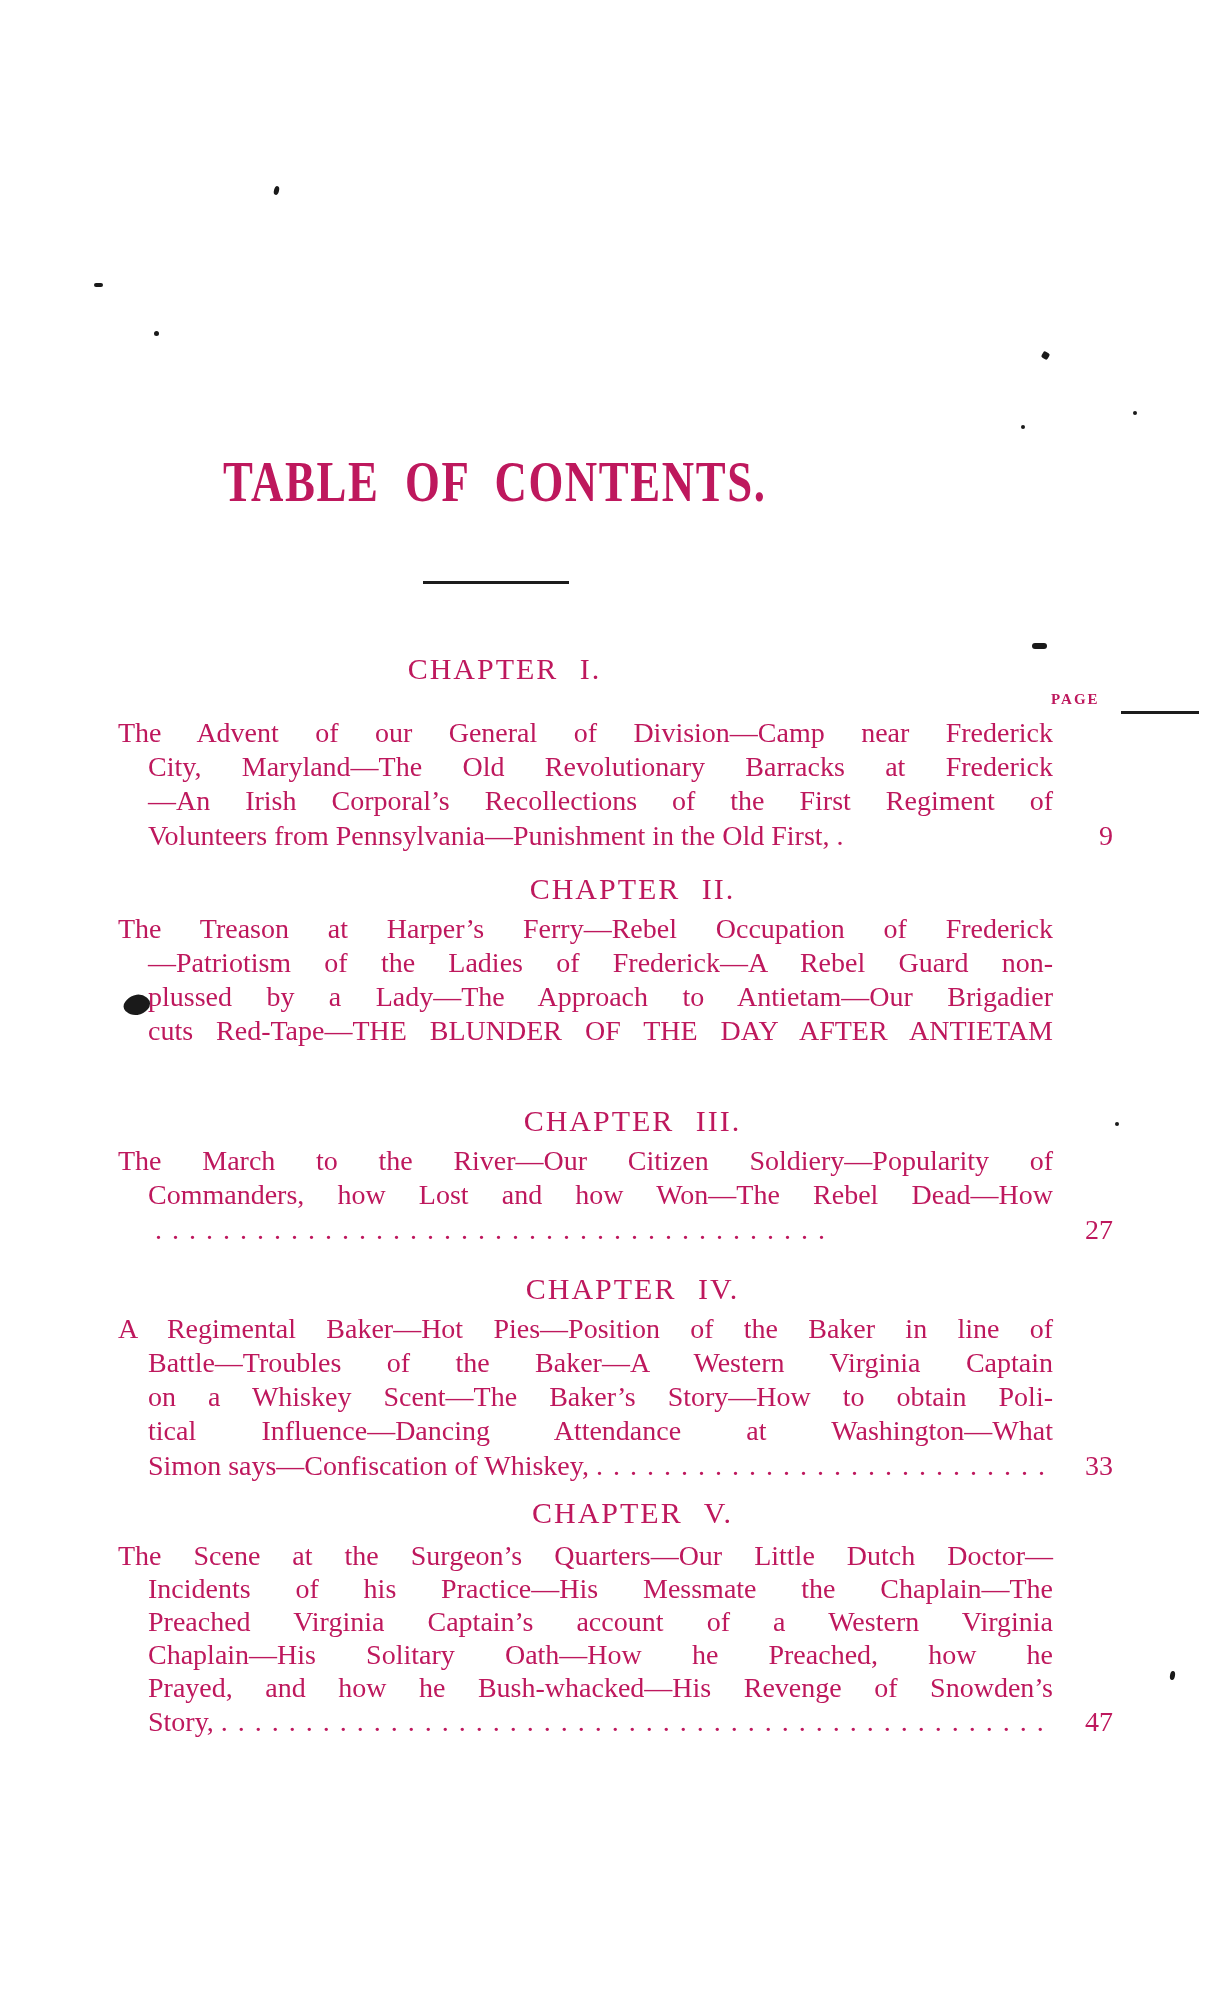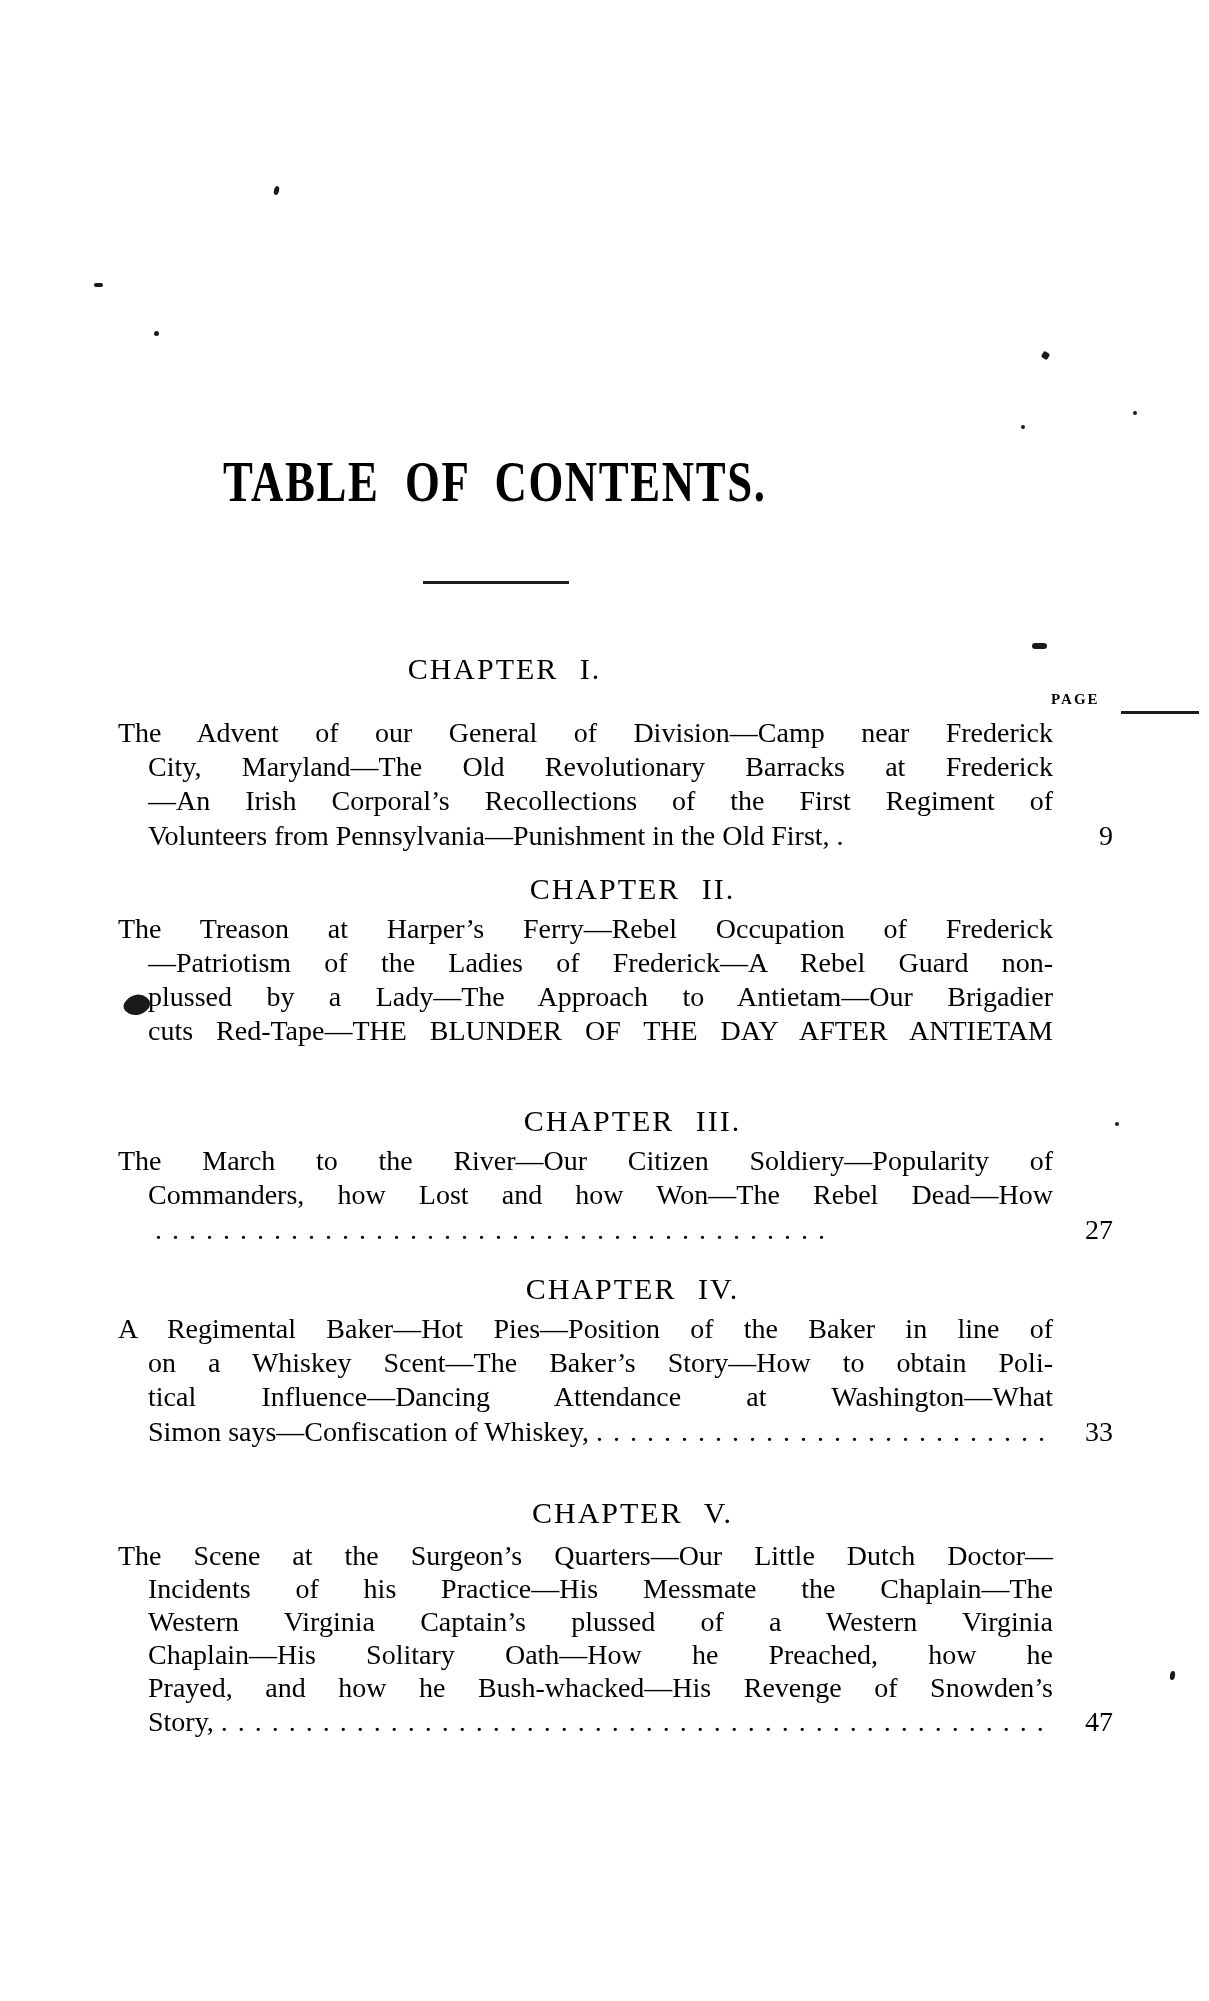--- a/index.html
+++ b/index.html
@@ -1,21 +1,21 @@
 <!DOCTYPE html>
 <html><head>
 <meta charset="utf-8">
 <style>
   html,body { margin:0; padding:0; background:#888; }
   #page {
     position:relative;
     width:1209px; height:2001px;
     margin:0 auto;
     background:#ffffff;
-    color:#000000;
+    color:#be185d;
     font-family:"Liberation Serif","DejaVu Serif",serif;
     overflow:hidden;
   }
 
   
   .title-wrap {
     position:absolute; top:450px; left:0; width:990px;
     text-align:center;
   }
   .title-wrap .t {
@@ -129,34 +129,35 @@
     <div class="line ind">Commanders, how Lost and how Won—The Rebel Dead—How</div>
     <div class="line ind last-line">
       <span class="leader">........................................</span>
       <span class="pagenum">27</span>
     </div>
   </div>
 
   <div class="ch-head skew-right" style="top:1272px">CHAPTER IV.</div>
   <div class="entry" style="top:1312px">
     <div class="line">A Regimental Baker—Hot Pies—Position of the Baker in line of</div>
+    <div class="line ind">Battle—Troubles of the Baker—A Western Virginia Captain</div>
     <div class="line ind">on a Whiskey Scent—The Baker’s Story—How to obtain Poli-</div>
     <div class="line ind">tical Influence—Dancing Attendance at Washington—What</div>
     <div class="line ind last-line">
       <span class="tail">Simon says—Confiscation of Whiskey,</span>
       <span class="leader">..............................</span>
       <span class="pagenum">33</span>
     </div>
   </div>
 
   <div class="ch-head skew-right" style="top:1496px">CHAPTER V.</div>
   <div class="entry tight" style="top:1540px">
     <div class="line">The Scene at the Surgeon’s Quarters—Our Little Dutch Doctor—</div>
     <div class="line ind">Incidents of his Practice—His Messmate the Chaplain—The</div>
-    <div class="line ind">Western Virginia Captain’s plussed of a Western Virginia</div>
+    <div class="line ind">Preached Virginia Captain’s account of a Western Virginia</div>
     <div class="line ind">Chaplain—His Solitary Oath—How he Preached, how he</div>
     <div class="line ind">Prayed, and how he Bush-whacked—His Revenge of Snowden’s</div>
     <div class="line ind last-line">
       <span class="tail">Story,</span>
       <span class="leader">...........................................................</span>
       <span class="pagenum">47</span>
     </div>
   </div>
 
   <div class="speck sp1"></div>

